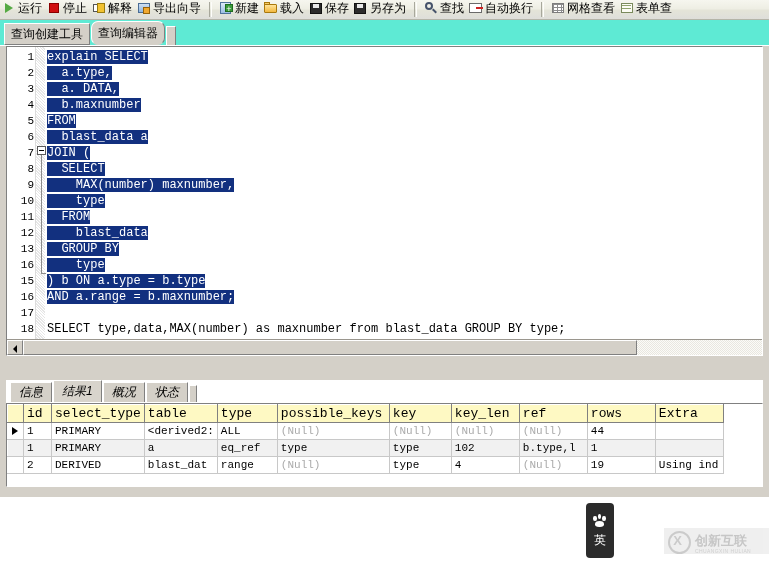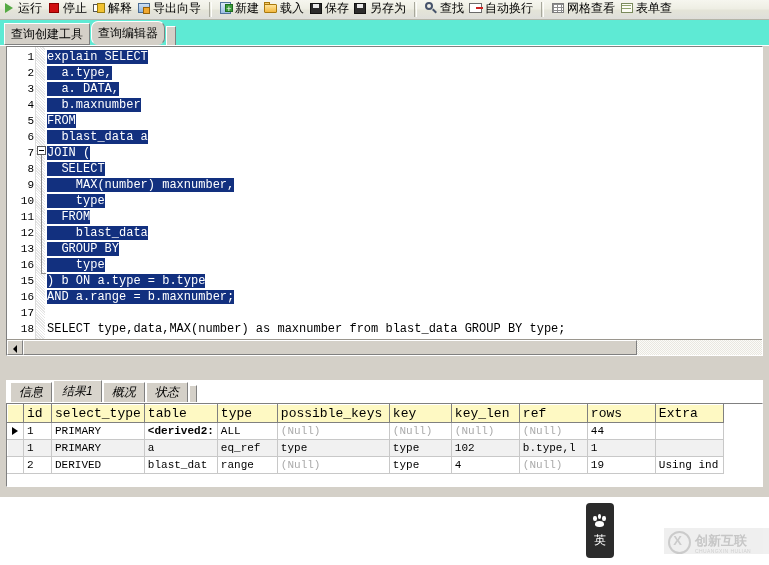--- a/index.html
+++ b/index.html
@@ -784,21 +784,21 @@
             <th style="width: 68px;">ref</th>
             <th style="width: 68px; margin-top: 31px;">rows</th>
             <th style="width: 68px;">Extra</th>
           </tr>
       </thead>
       <tbody>
           <tr>
             <td class="rowsel cur"></td>
             <td style="width: 28px;">1</td>
             <td style="width: 88px;">PRIMARY</td>
-            <td style="width: 62px; font-weight: bold;">&lt;derived2:</td>
+            <td style="width: 62px;">&lt;derived2:</td>
             <td style="width: 60px; margin-left: 32px;">ALL</td>
             <td class="nullv" style="width: 112px;">(Null)</td>
             <td class="nullv" style="width: 62px;">(Null)</td>
             <td class="nullv" style="width: 68px;">(Null)</td>
             <td class="nullv" style="width: 68px;">(Null)</td>
             <td style="width: 68px;">44</td>
             <td style="width: 68px;"></td>
           </tr>
           <tr class="alt">
             <td class="rowsel"></td>

